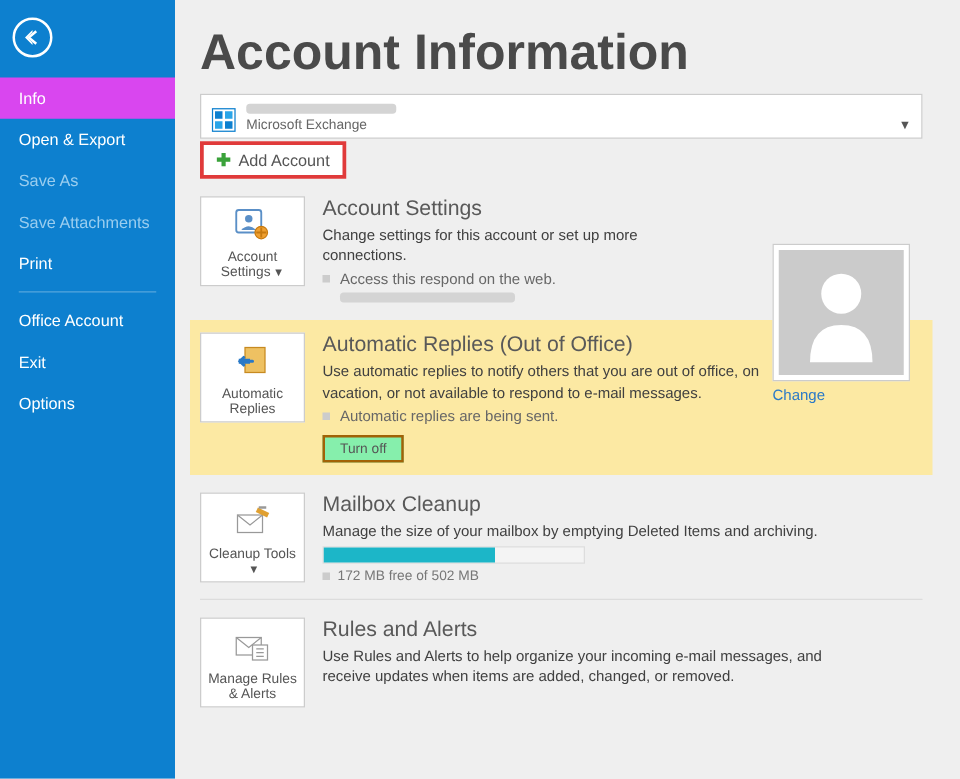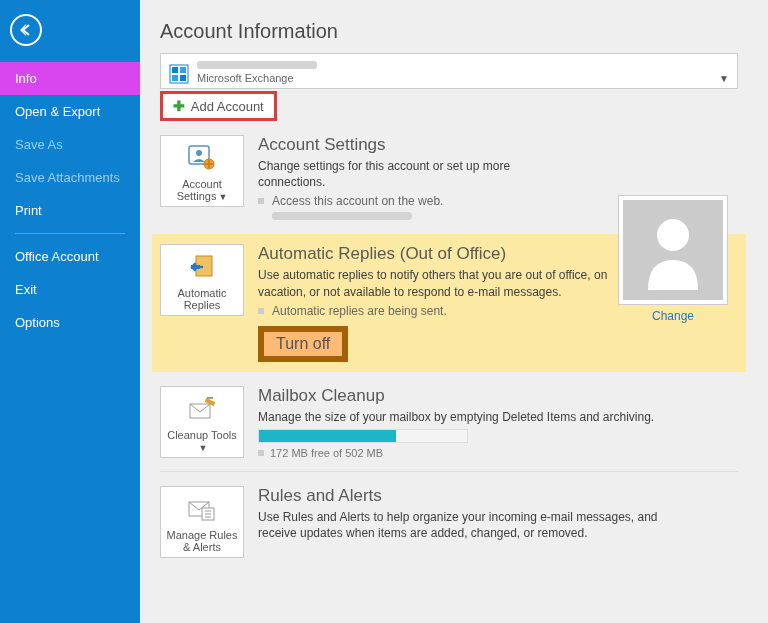--- a/index.html
+++ b/index.html
@@ -35,21 +35,21 @@
       color: #fff;
     }
     .side-item.selected { background: #d946ef; }
     .side-item.disabled { color: #9acdef; cursor: default; }
     .side-divider { border-top: 1px solid rgba(255,255,255,0.3); margin: 6px 15px; }
     .main {
       flex: 1;
       padding: 20px 30px 0 20px;
       overflow: hidden;
     }
-    .page-title { font-size: 20px; font-weight: 400; color: #4a4a4a; margin-bottom: 10px; }
+    .page-title { font-size: 40px; font-weight: 700; color: #4a4a4a; margin-bottom: 10px; }
     .account-selector {
       border: 1px solid #ccc;
       background: #fff;
       display: flex;
       align-items: flex-end;
       padding: 4px 8px;
       position: relative;
       height: 36px;
     }
     .acct-icon { width: 20px; height: 20px; margin-right: 8px; flex-shrink:0; }
@@ -94,23 +94,23 @@
     }
     .tile .tile-ico { width: 32px; height: 32px; margin: 0 auto 4px; display:flex; align-items:center; justify-content:center;}
     .tile .caret { font-size: 9px; display:inline-block; margin-left:2px;}
     .sec-body { flex: 1; color: #555; font-size: 12px;}
     .sec-title { font-size: 17px; color: #595959; font-weight: 400; margin-bottom: 3px;}
     .sec-desc { color: #404040; line-height: 1.35; max-width: 300px;}
     .bullet-line { display:flex; align-items:center; gap:8px; margin-top:4px; color:#676767;}
     .bullet { width:6px;height:6px;background:#ccc; display:inline-block;}
     .redact { background:#d4d4d4; height:8px; border-radius:3px; display:inline-block;}
     .turn-off-btn {
-      border:6px solid #a16207; background:#fdba74; padding:3px 12px; font-size:16px; cursor:pointer; margin-top:8px; display:inline-block;
-    }
-    .avatar-panel { position:absolute; right:40px; top:195px; text-align:center;}
+      border:2px solid #a16207; background:#86efac; padding:3px 12px; font-size:11px; cursor:pointer; margin-top:8px; display:inline-block;
+    }
+    .avatar-panel { position:absolute; right:40px; top:195px; text-align:left;}
     .avatar-box { width:110px; height:110px; border:1px solid #ccc; background:#fff; padding:4px;}
     .avatar-inner { width:100%; height:100%; background:#cbcbcb; display:flex; align-items:center; justify-content:center;}
     .avatar-inner svg { fill:#fff;}
     .change-link { color:#2a79c7; font-size:12px; margin-top:4px; cursor:pointer; }
     .progress { width:210px; height:14px; background:#f4f4f4; border:1px solid #ddd; margin-top:4px; display:flex;}
     .progress-fill { background:#1cb6c8; height:100%;}
     .storage-text { font-size:11px; color:#777; margin-top:4px; display:flex; align-items:center; gap:6px;}
     .sec-divider { border-top:1px solid #dcdcdc; margin: 12px 0 0 0;}
   </style>
 </head>
@@ -168,21 +168,21 @@
             <path d="M22 16 L22 24 M18 20 L26 20" stroke="#c77a10" stroke-width="1.5"></path>
           </svg>
       </div>
       <span>Account Settings</span><span class="caret">▼</span>
     </div>
     <div class="sec-body">
       <div class="sec-title">Account Settings</div>
       <div class="sec-desc">Change settings for this account or set up more connections.</div>
       <div class="bullet-line">
         <span class="bullet"></span>
-        <span>Access this account on the web.</span>
+        <span>Access this respond on the web.</span>
       </div>
       <div class="bullet-line" style="margin-left:14px;">
         <span class="redact" style="width:140px;"></span>
       </div>
     </div>
   </div>
 
   
   <div class="avatar-panel">
     <div class="avatar-box">

